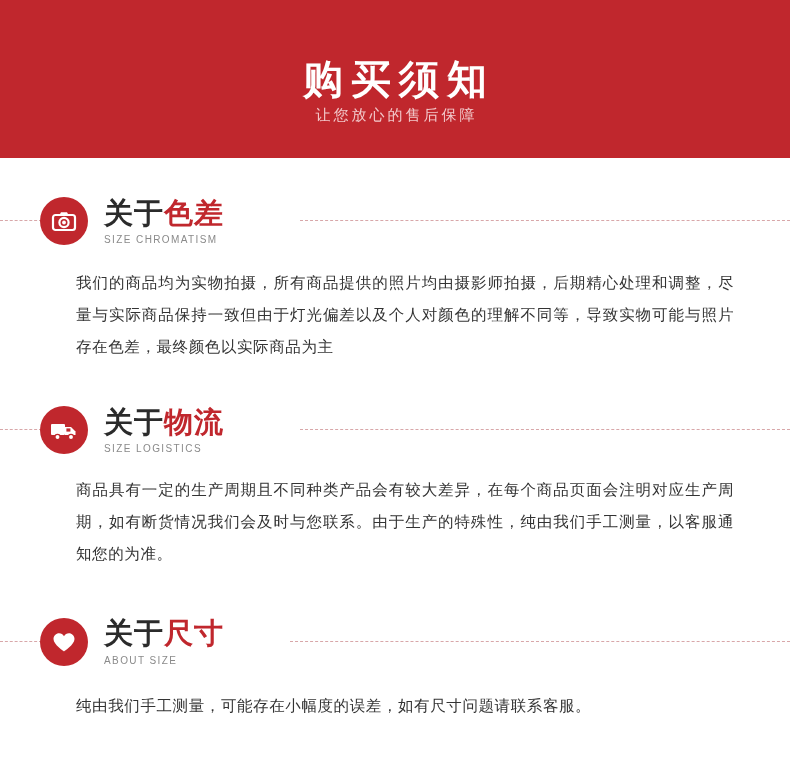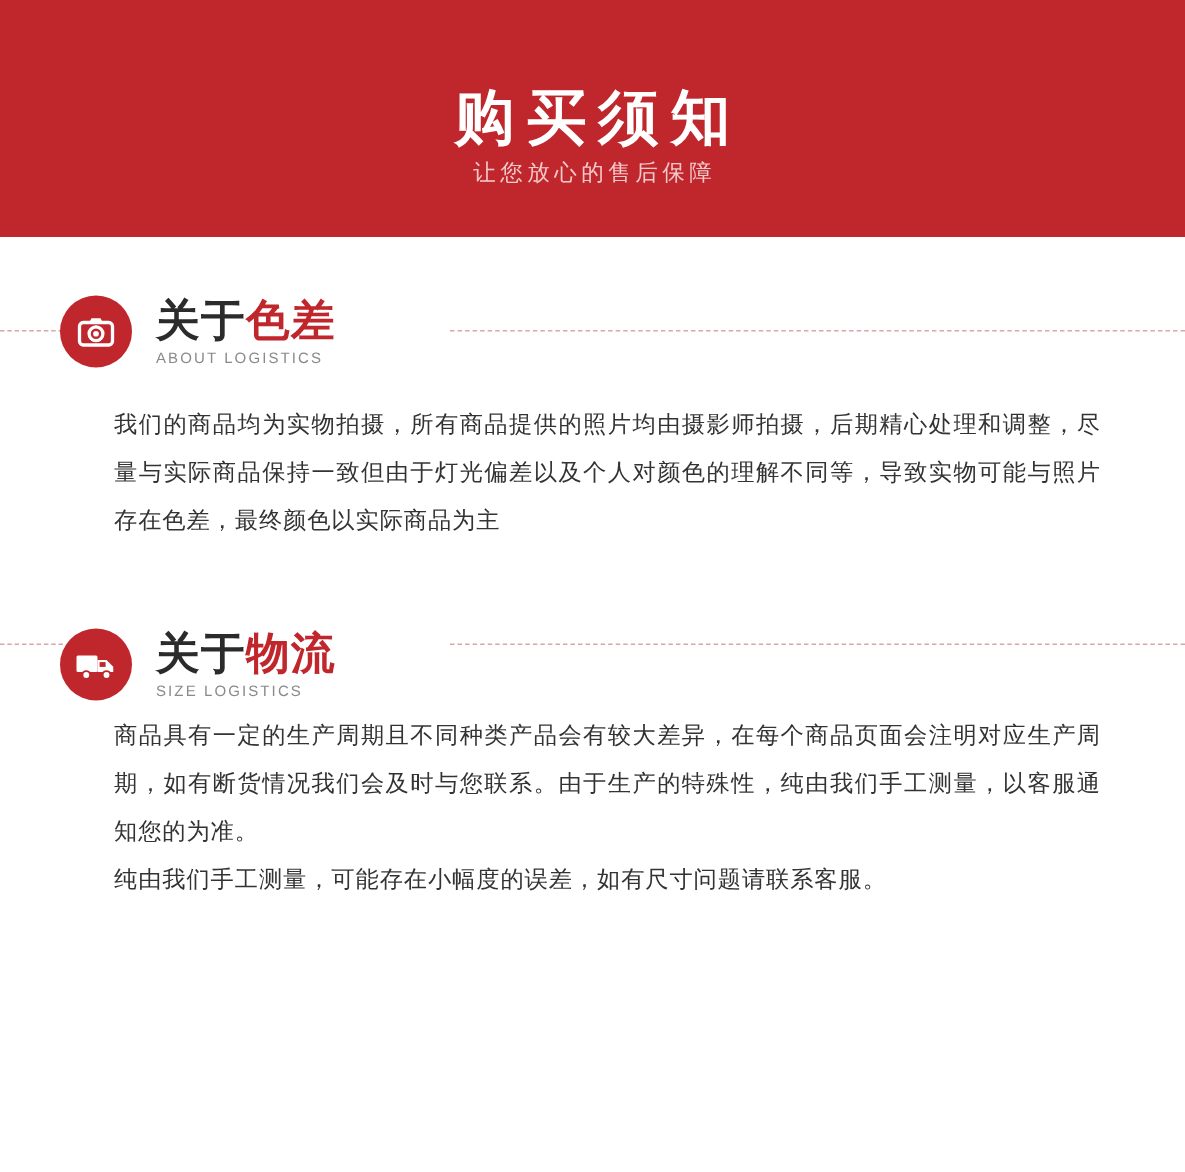--- a/index.html
+++ b/index.html
@@ -118,25 +118,25 @@
     font-size: 15.5px;
     line-height: 2.05;
     padding: 0 56px 0 76px;
     letter-spacing: 0.6px;
     text-align: justify;
   }
 
   .sec-chromatism .section-head { margin-top: 26px; }
   .sec-chromatism .body-text { margin-top: 10px; }
 
-  .sec-logistics .section-head { margin-top: 30px; align-items: flex-end; }
+  .sec-logistics .section-head { margin-top: 30px; }
   .sec-logistics .body-text { margin-top: 8px; }
 
   .sec-size .section-head { margin-top: 34px; }
-  .sec-size .body-text { }
+  .sec-size .body-text { margin-top: 12px; }
 </style>
 </head>
 <body>
 
 <div class="page">
 
   <div class="banner">
     <div class="banner-title">购买须知</div>
     <div class="banner-sub">让您放心的售后保障</div>
   </div>
@@ -149,21 +149,21 @@
         <div class="badge">
           <svg width="28" height="28" viewBox="0 0 28 28" aria-hidden="true">
             <rect x="3" y="8" width="22" height="15" rx="2.5" fill="none" stroke="#ffffff" stroke-width="2.2"></rect>
             <path d="M9.5 8 L11 5.2 L17 5.2 L18.5 8 Z" fill="#ffffff"></path>
             <circle cx="14" cy="15.5" r="4.6" fill="none" stroke="#ffffff" stroke-width="2.2"></circle>
             <circle cx="14" cy="15.5" r="1.9" fill="#ffffff"></circle>
           </svg>
         </div>
         <div class="head-text">
           <div class="head-cn"><span>关于</span><span class="accent">色差</span></div>
-          <div class="head-en">ABOUT LOGISTICS</div>
+          <div class="head-en">SIZE CHROMATISM</div>
         </div>
         <div class="dash-right" style="left:300px; right:0;"></div>
       </div>
       <div class="body-text">我们的商品均为实物拍摄，所有商品提供的照片均由摄影师拍摄，后期精心处理和调整，尽量与实际商品保持一致但由于灯光偏差以及个人对颜色的理解不同等，导致实物可能与照片存在色差，最终颜色以实际商品为主</div>
     </div>
 
     <div class="section sec-logistics">
       <div class="section-head">
         <div class="dash-left"></div>
         <div class="badge">
@@ -178,17 +178,30 @@
         <div class="head-text">
           <div class="head-cn"><span>关于</span><span class="accent">物流</span></div>
           <div class="head-en">SIZE LOGISTICS</div>
         </div>
         <div class="dash-right" style="left:300px; right:0;"></div>
       </div>
       <div class="body-text">商品具有一定的生产周期且不同种类产品会有较大差异，在每个商品页面会注明对应生产周期，如有断货情况我们会及时与您联系。由于生产的特殊性，纯由我们手工测量，以客服通知您的为准。</div>
     </div>
 
     <div class="section sec-size">
+      <div class="section-head">
+        <div class="dash-left"></div>
+        <div class="badge">
+          <svg width="28" height="26" viewBox="0 0 28 26" aria-hidden="true">
+            <path d="M14 22.5 C14 22.5 3.5 15.8 3.5 10.1 C3.5 6.7 6.1 4.3 9.1 4.3 C11.2 4.3 13 5.5 14 7.2 C15 5.5 16.8 4.3 18.9 4.3 C21.9 4.3 24.5 6.7 24.5 10.1 C24.5 15.8 14 22.5 14 22.5 Z" fill="#ffffff"></path>
+          </svg>
+        </div>
+        <div class="head-text">
+          <div class="head-cn"><span>关于</span><span class="accent">尺寸</span></div>
+          <div class="head-en">ABOUT SIZE</div>
+        </div>
+        <div class="dash-right" style="left:290px; right:0;"></div>
+      </div>
       <div class="body-text">纯由我们手工测量，可能存在小幅度的误差，如有尺寸问题请联系客服。</div>
     </div>
 
   </div>
 </div>
 
 </body></html>

